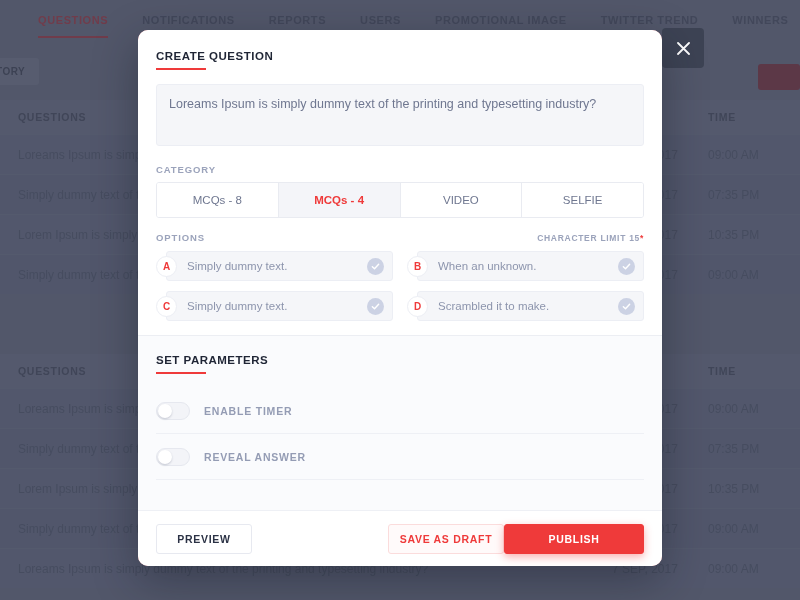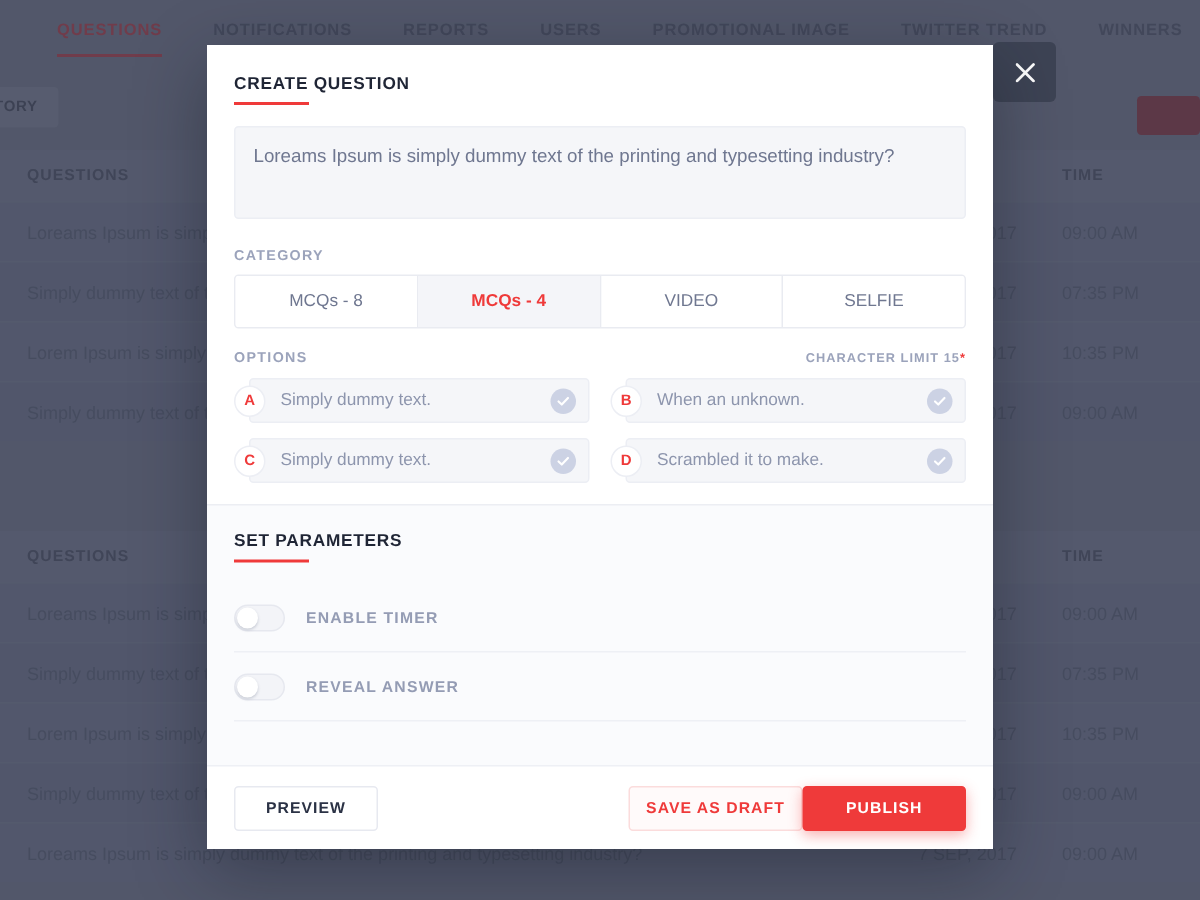--- a/index.html
+++ b/index.html
@@ -69,21 +69,21 @@
   #dim {
     position: absolute; inset: 0;
     background: rgba(70,76,94,0.45);
   }
 
   
   #modal {
     position: absolute; left: 138px; top: 30px;
     width: 524px; height: 536px;
     background: #fca5a5;
-    border-radius: 0;
+    border-radius: 10px;
     box-shadow: 0 14px 44px rgba(20,24,36,0.40);
     display: flex; flex-direction: column;
     overflow: hidden;
   }
   #close-btn {
     position: absolute; left: 662px; top: 28px;
     width: 42px; height: 40px;
     background: #3d4354; border-radius: 4px;
     display: flex; align-items: center; justify-content: center;
     color: #ffffff; font-size: 17px; line-height: 1;
@@ -205,21 +205,21 @@
   }
   .btn-preview {
     width: 96px; height: 30px;
     background: #ffffff; border: 1px solid #e7e9f0; color: #2b3245;
   }
   .btn-draft {
     width: 116px; height: 30px;
     background: #fffafa; border: 1px solid #fbdcdc; color: #ef3a3a;
   }
   .btn-publish {
-    width: 109px; height: 30px;
+    width: 140px; height: 30px;
     background: #ef3a3a; border: 1px solid #ef3a3a; color: #ffffff;
     box-shadow: 0 3px 9px rgba(239,58,58,0.40);
   }
 </style>
 </head>
 <body>
 
 <div id="bg-app">
 
   <div class="bg-navbar">

